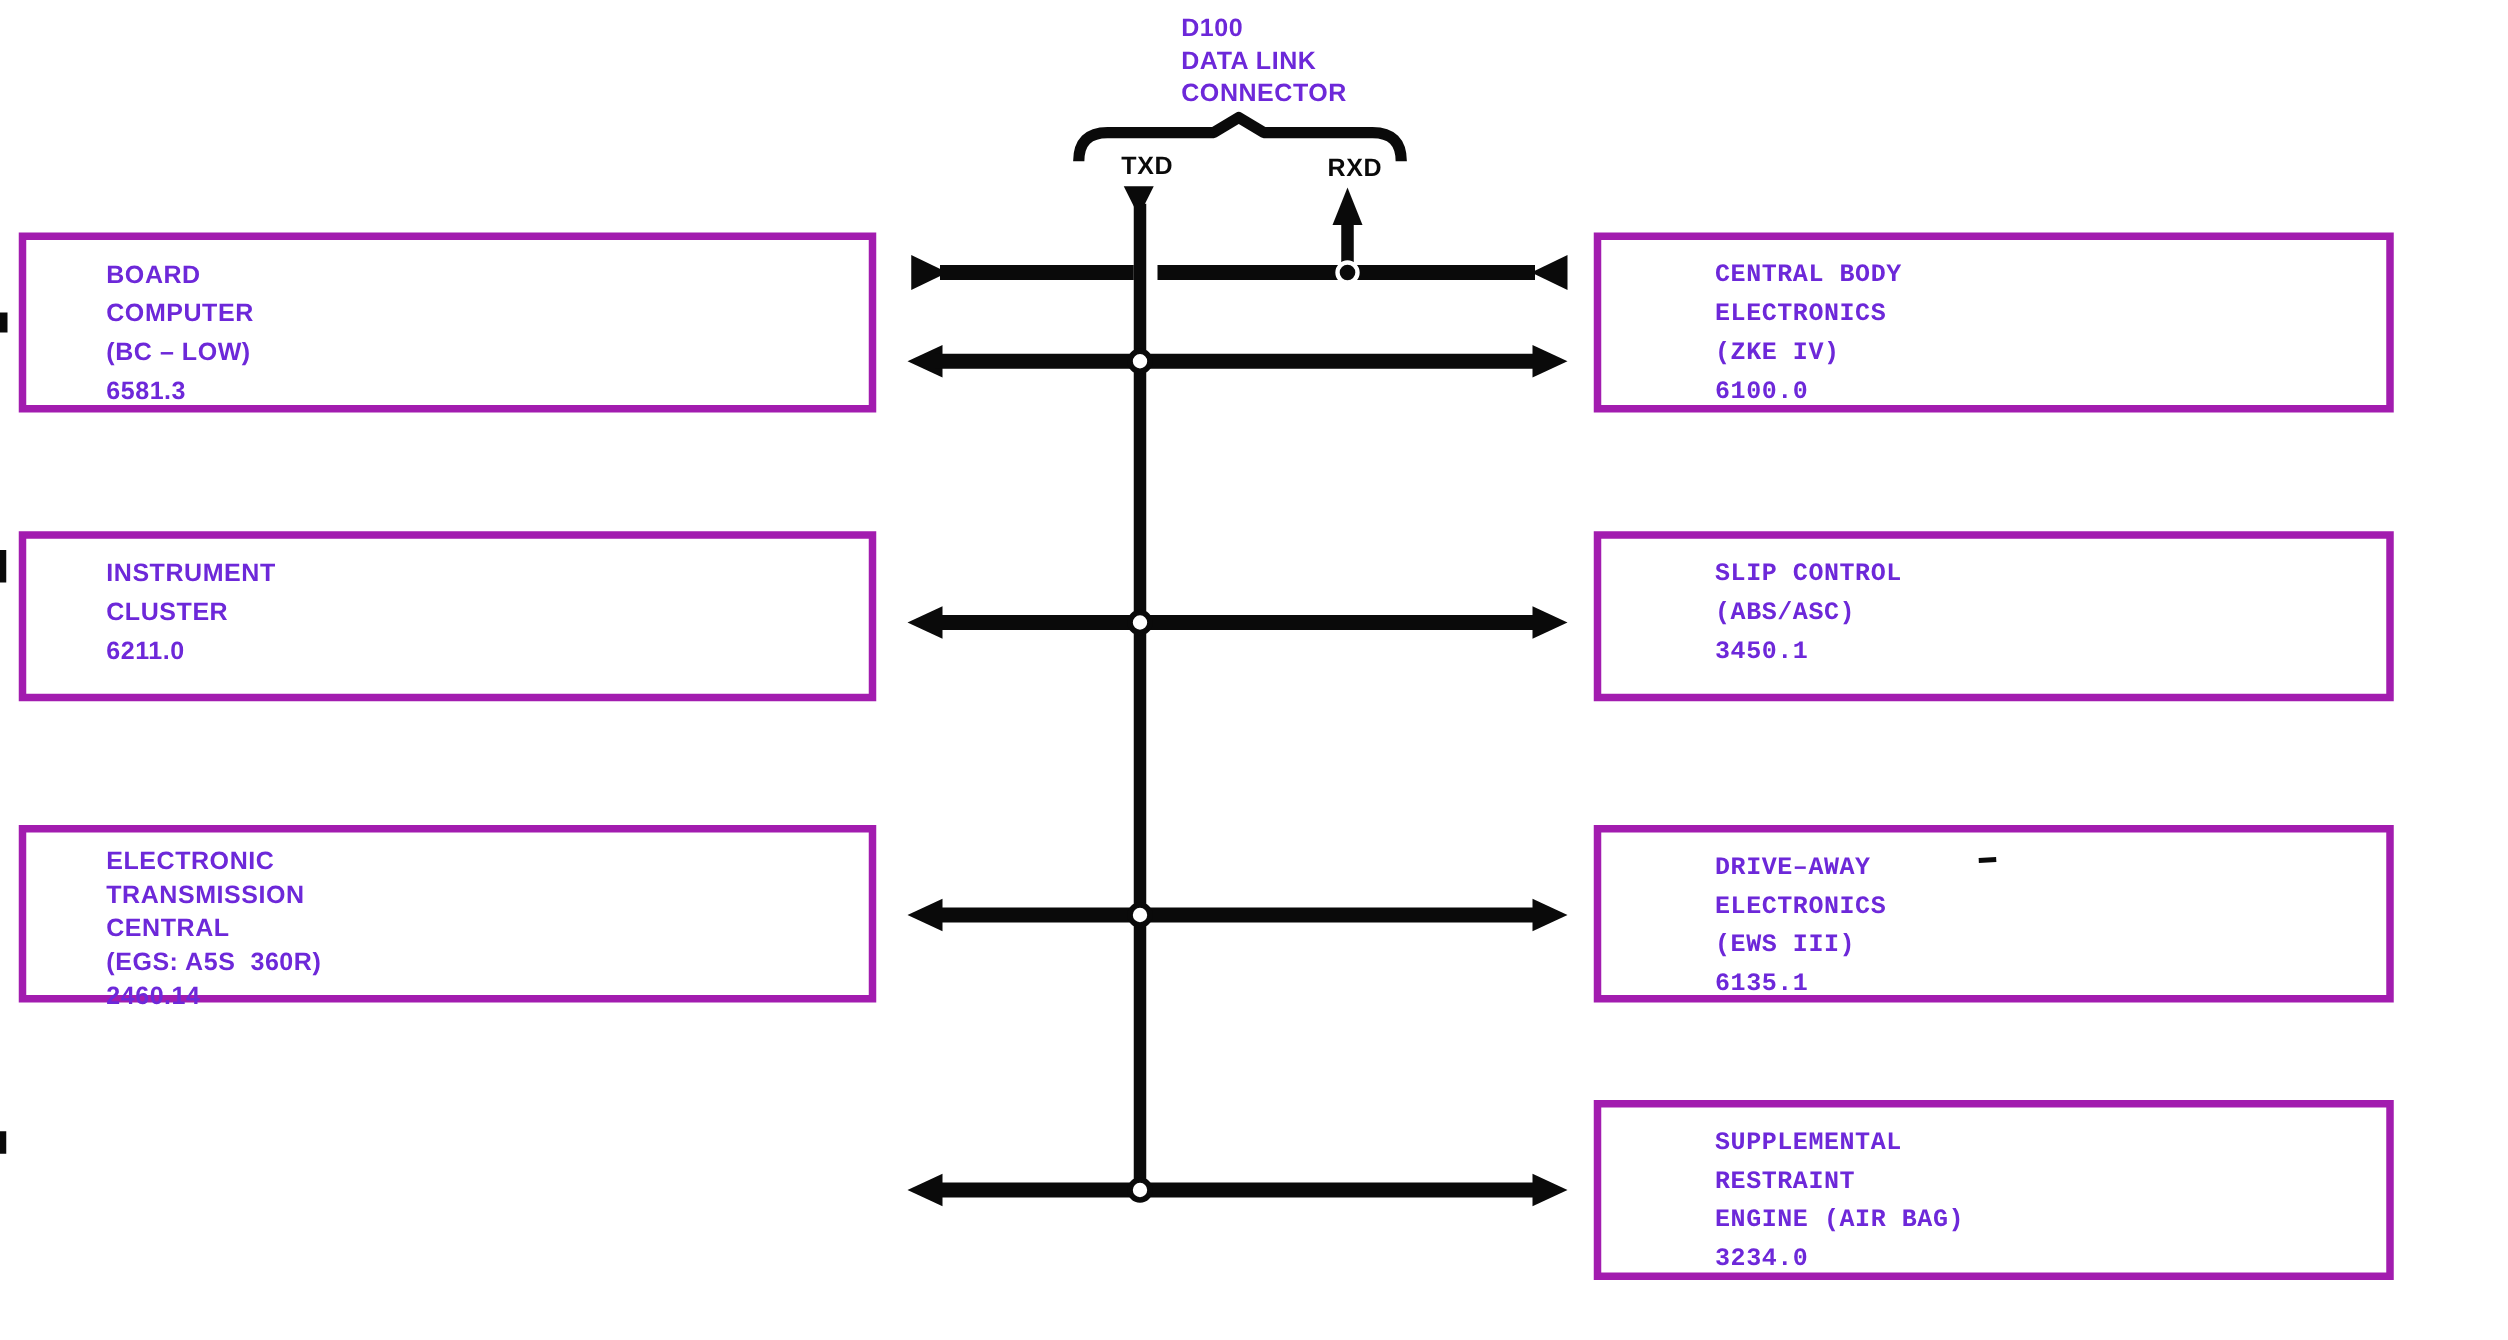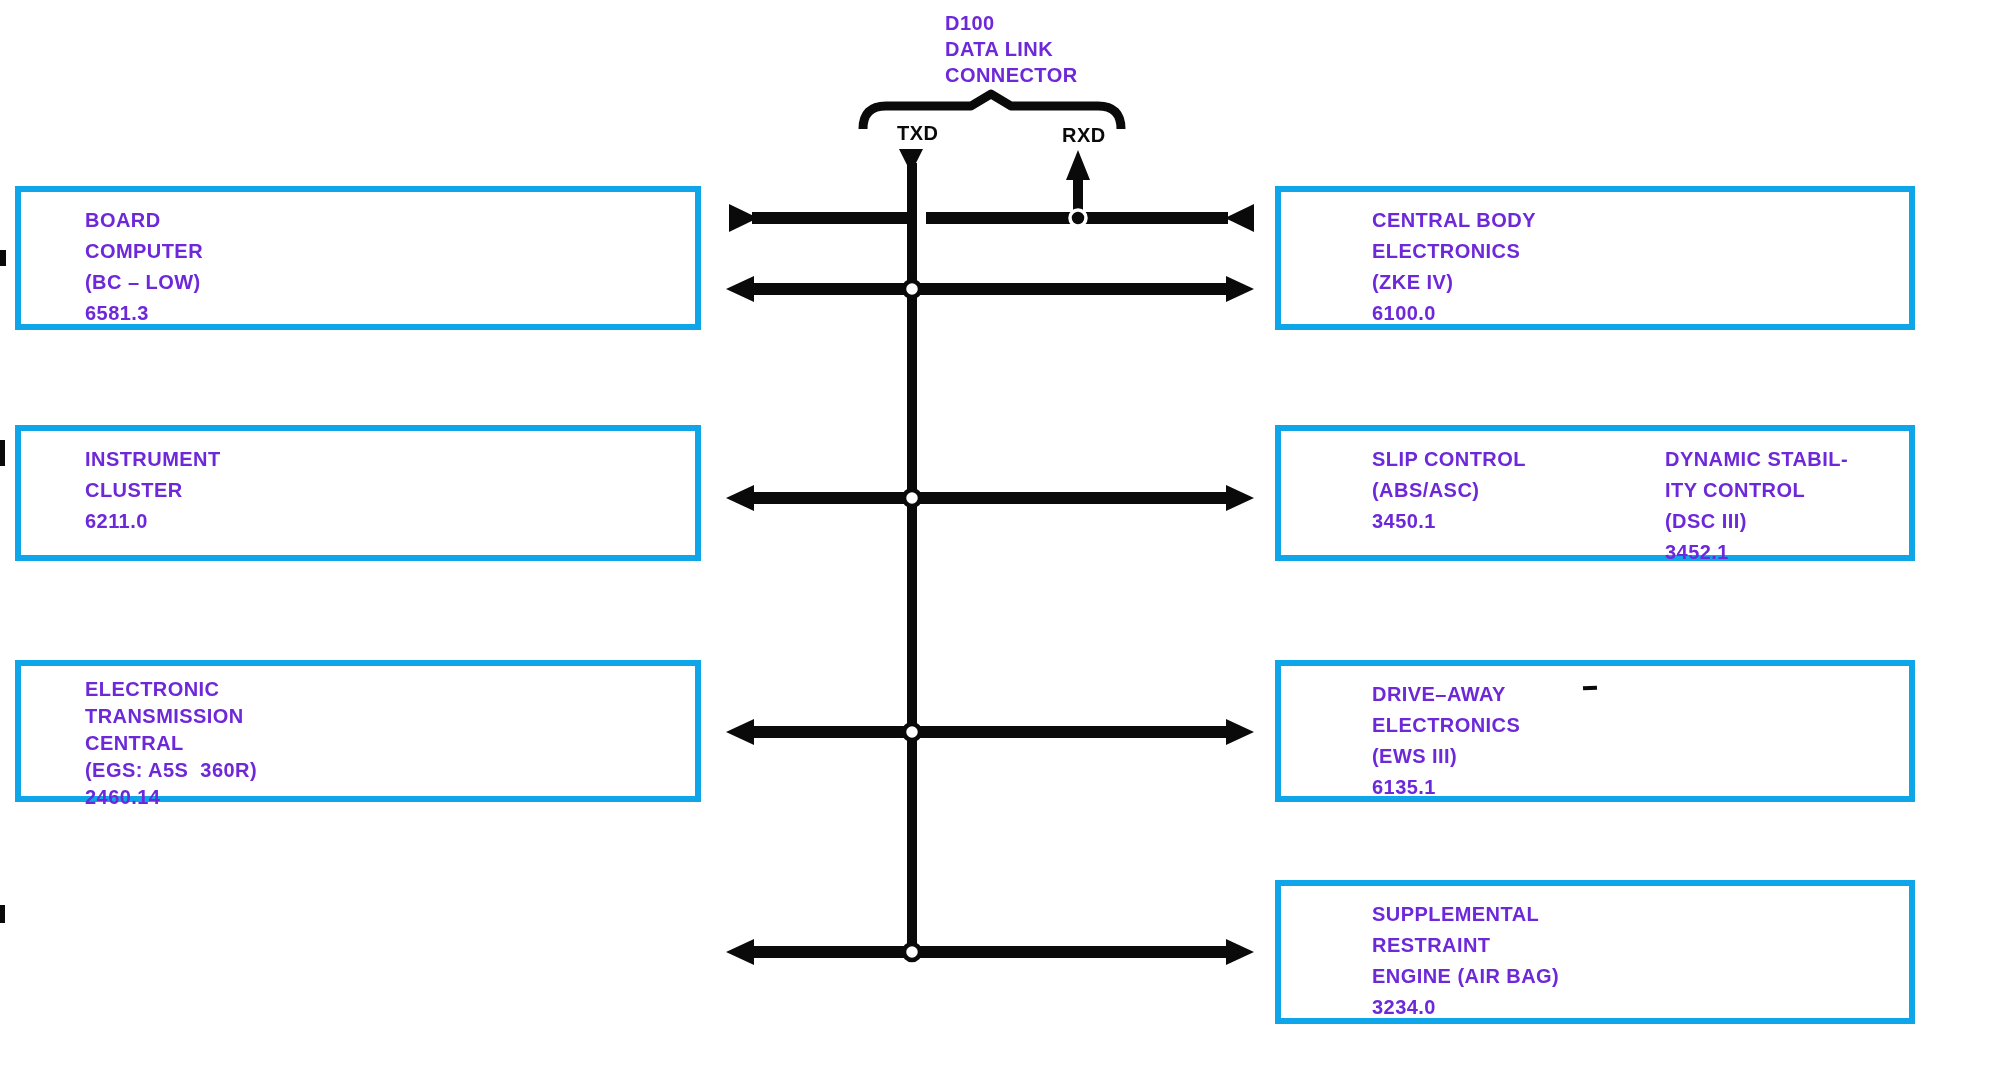--- a/index.html
+++ b/index.html
@@ -2,25 +2,25 @@
 <html><head>
 <meta charset="utf-8">
 <style>
   html,body{margin:0;padding:0;background:#ffffff;}
   .page{
     position:relative;width:2006px;height:1072px;background:#ffffff;
     font-family:"Liberation Sans",sans-serif;color:#0a0a0a;overflow:hidden;
   }
   .wiring{position:absolute;left:0;top:0;}
   .module{
-    position:absolute;border:6px solid #0ea5e9;background:#ffffff;
+    position:absolute;border:6px solid #a21caf;background:#ffffff;
     box-sizing:border-box;
   }
   .module.left-side{left:15px;width:686px;}
-  .module.right-side{left:1275px;width:640px;}
+  .module.right-side{left:1275px;width:640px;font-family:Liberation Mono, monospace;}
   .col{position:absolute;top:13px;display:flex;flex-direction:column;}
   .left-side .col{left:64px;}
   .right-side .col{left:91px;}
   .right-side .col.col2{left:384px;}
   .bl{
     font-size:20px;line-height:31px;font-weight:600;letter-spacing:.45px;
     white-space:pre;color:#6d28d9;
   }
   .tight{top:10px;}
   .tight .bl{line-height:27px;}
@@ -132,26 +132,20 @@
       <span class="bl">6100.0</span>
     </div>
   </div>
 
   <div class="module right-side" style="top:425px;height:136px">
     <div class="col">
       <span class="bl">SLIP CONTROL</span>
       <span class="bl">(ABS/ASC)</span>
       <span class="bl">3450.1</span>
     </div>
-    <div class="col col2">
-      <span class="bl">DYNAMIC STABIL-</span>
-      <span class="bl">ITY CONTROL</span>
-      <span class="bl">(DSC III)</span>
-      <span class="bl">3452.1</span>
-    </div>
   </div>
 
   <div class="module right-side" style="top:660px;height:142px">
     <div class="col">
       <span class="bl">DRIVE–AWAY</span>
       <span class="bl">ELECTRONICS</span>
       <span class="bl">(EWS III)</span>
       <span class="bl">6135.1</span>
     </div>
   </div>

